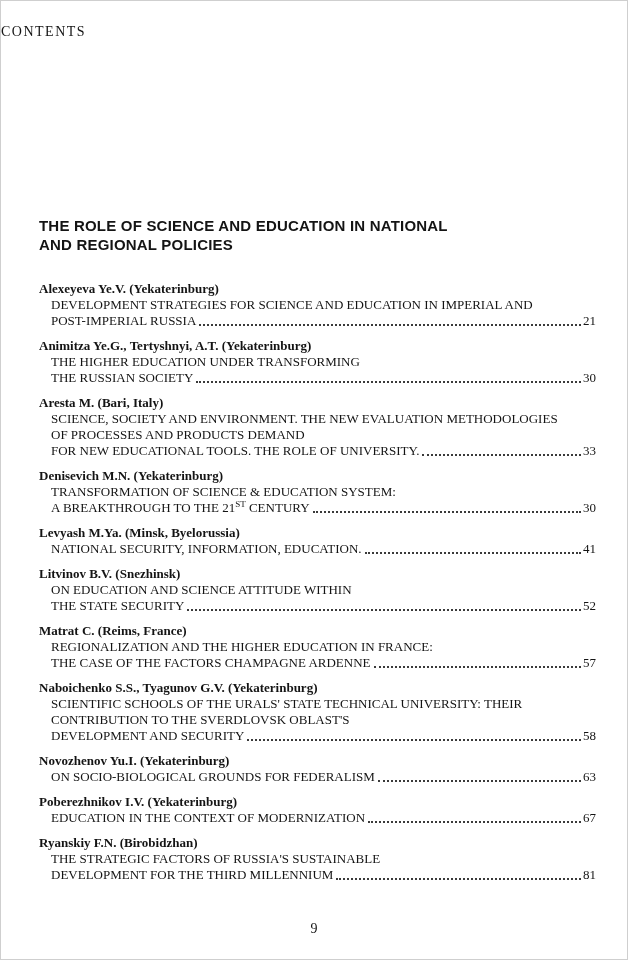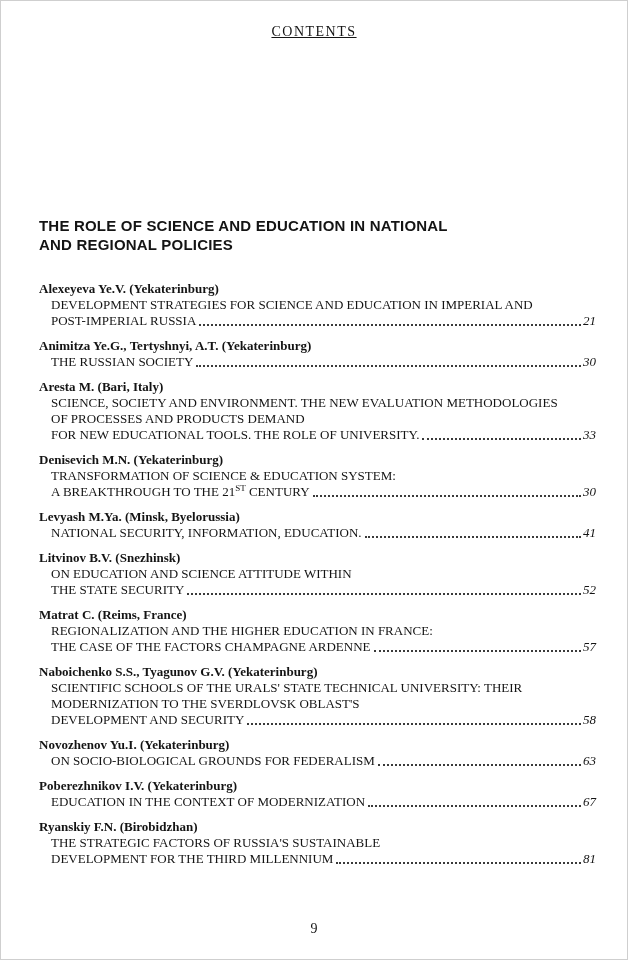--- a/index.html
+++ b/index.html
@@ -12,25 +12,24 @@
   .page {
     position: relative;
     width: 626px; height: 958px;
     background: #ffffff;
     border: 1px solid #cfcfcf;
     overflow: hidden;
     box-sizing: content-box;
   }
   .contents-header {
     padding-top: 23px;
-    text-align: center;
+    text-align: left;
     font-size: 14px;
     letter-spacing: 1.5px;
     line-height: 16px;
-    text-decoration: underline;
   }
   .content {
     padding-left: 38px;
     padding-right: 31px;
   }
   .section-heading {
     margin-top: 176px;
     font-family: "Liberation Sans", sans-serif;
     font-weight: bold;
     font-size: 15px;
@@ -57,21 +56,21 @@
     line-height: 16px;
   }
   .final-text { white-space: nowrap; }
   .final-text sup { font-size: 9px; line-height: 0; }
   .leader {
     flex: 1 1 auto;
     min-width: 16px;
     border-bottom: 2px dotted #3a3a3a;
     margin: 0 2px 3px 3px;
   }
-  .pagenum { white-space: nowrap; font-style: italic; }
+  .pagenum { white-space: nowrap; }
   .footer-page {
     position: absolute;
     bottom: 22px;
     left: 0; right: 0;
     text-align: center;
     font-size: 14px;
   }
 </style>
 </head>
 <body>
@@ -92,20 +91,21 @@
           <div class="authors">Alexeyeva Ye.V. (Yekaterinburg)</div>
           <div class="title-line">DEVELOPMENT STRATEGIES FOR SCIENCE AND EDUCATION IN IMPERIAL AND</div>
           <div class="final-line">
             <span class="final-text">POST-IMPERIAL RUSSIA</span>
             <span class="leader"></span>
             <span class="pagenum">21</span>
           </div>
         </div>
         <div class="toc-entry">
           <div class="authors">Animitza Ye.G., Tertyshnyi, A.T. (Yekaterinburg)</div>
+          <div class="title-line">THE HIGHER EDUCATION UNDER TRANSFORMING</div>
           <div class="final-line">
             <span class="final-text">THE RUSSIAN SOCIETY</span>
             <span class="leader"></span>
             <span class="pagenum">30</span>
           </div>
         </div>
         <div class="toc-entry">
           <div class="authors">Aresta M. (Bari, Italy)</div>
           <div class="title-line">SCIENCE, SOCIETY AND ENVIRONMENT. THE NEW EVALUATION METHODOLOGIES</div>
           <div class="title-line">OF PROCESSES AND PRODUCTS DEMAND</div>
@@ -146,21 +146,21 @@
           <div class="title-line">REGIONALIZATION AND THE HIGHER EDUCATION IN FRANCE:</div>
           <div class="final-line">
             <span class="final-text">THE CASE OF THE FACTORS CHAMPAGNE ARDENNE</span>
             <span class="leader"></span>
             <span class="pagenum">57</span>
           </div>
         </div>
         <div class="toc-entry">
           <div class="authors">Naboichenko S.S., Tyagunov G.V. (Yekaterinburg)</div>
           <div class="title-line">SCIENTIFIC SCHOOLS OF THE URALS' STATE TECHNICAL UNIVERSITY: THEIR</div>
-          <div class="title-line">MODERNIZATION TO THE SVERDLOVSK OBLAST'S</div>
+          <div class="title-line">CONTRIBUTION TO THE SVERDLOVSK OBLAST'S</div>
           <div class="final-line">
             <span class="final-text">DEVELOPMENT AND SECURITY</span>
             <span class="leader"></span>
             <span class="pagenum">58</span>
           </div>
         </div>
         <div class="toc-entry">
           <div class="authors">Novozhenov Yu.I. (Yekaterinburg)</div>
           <div class="final-line">
             <span class="final-text">ON SOCIO-BIOLOGICAL GROUNDS FOR FEDERALISM</span>

